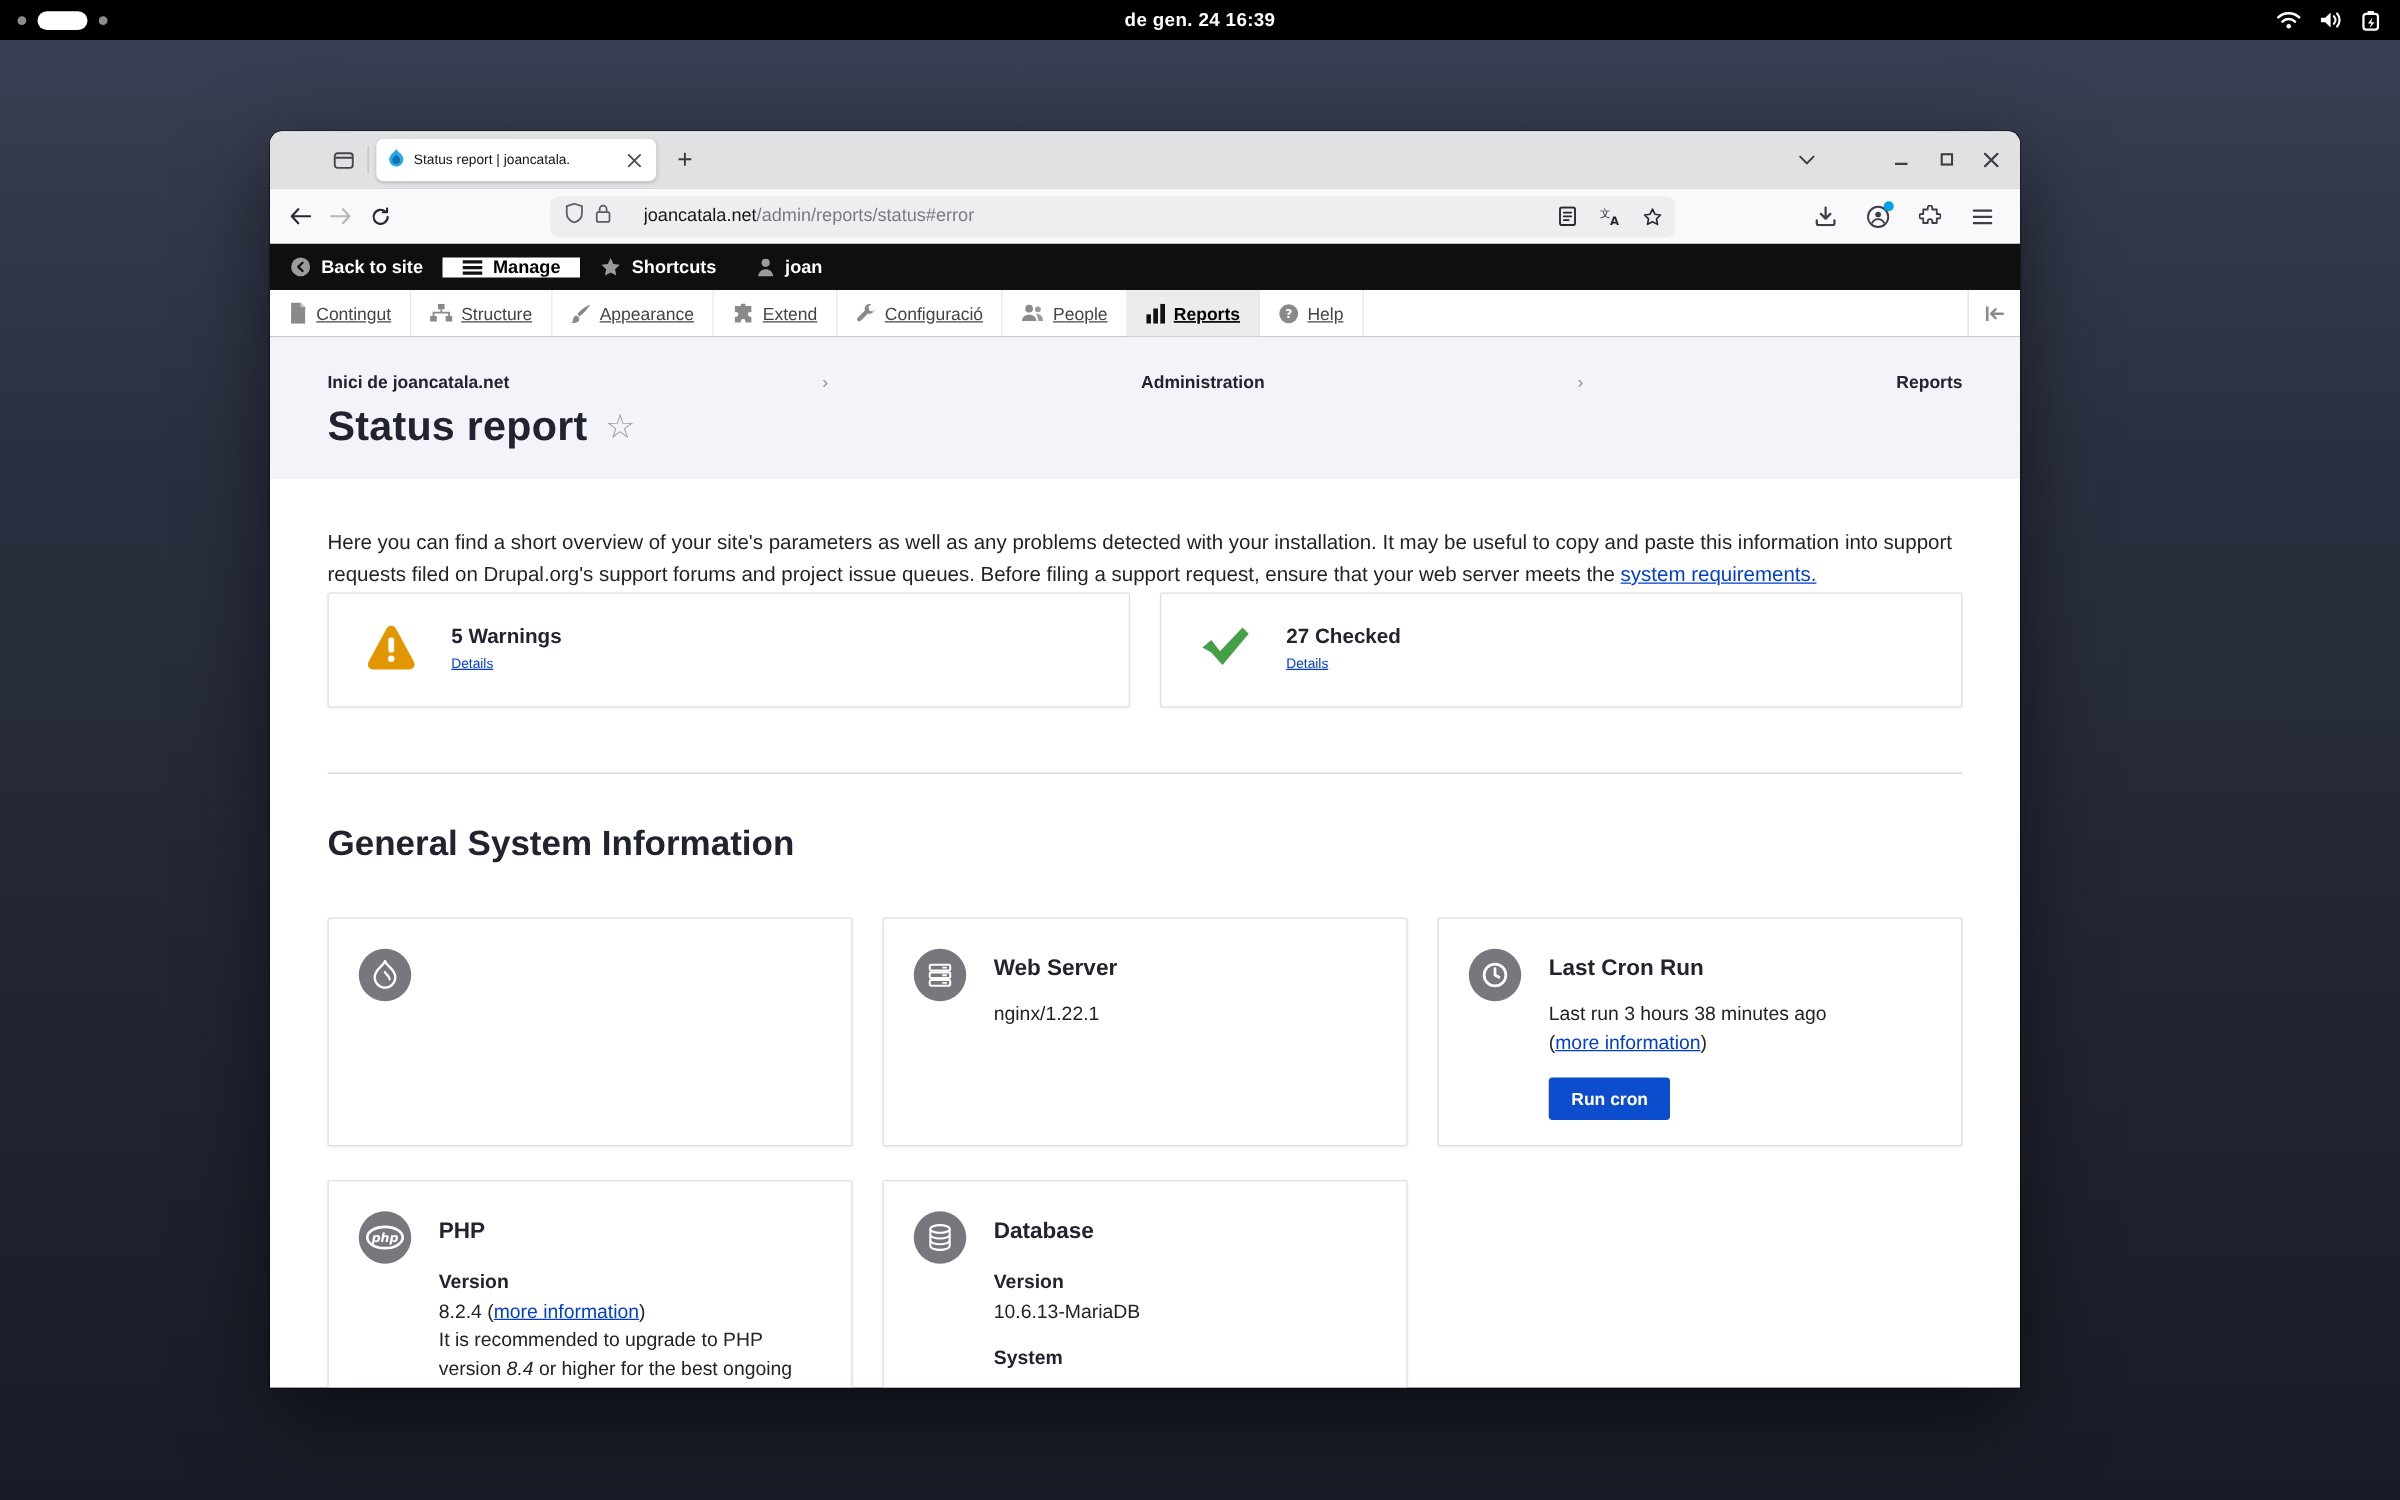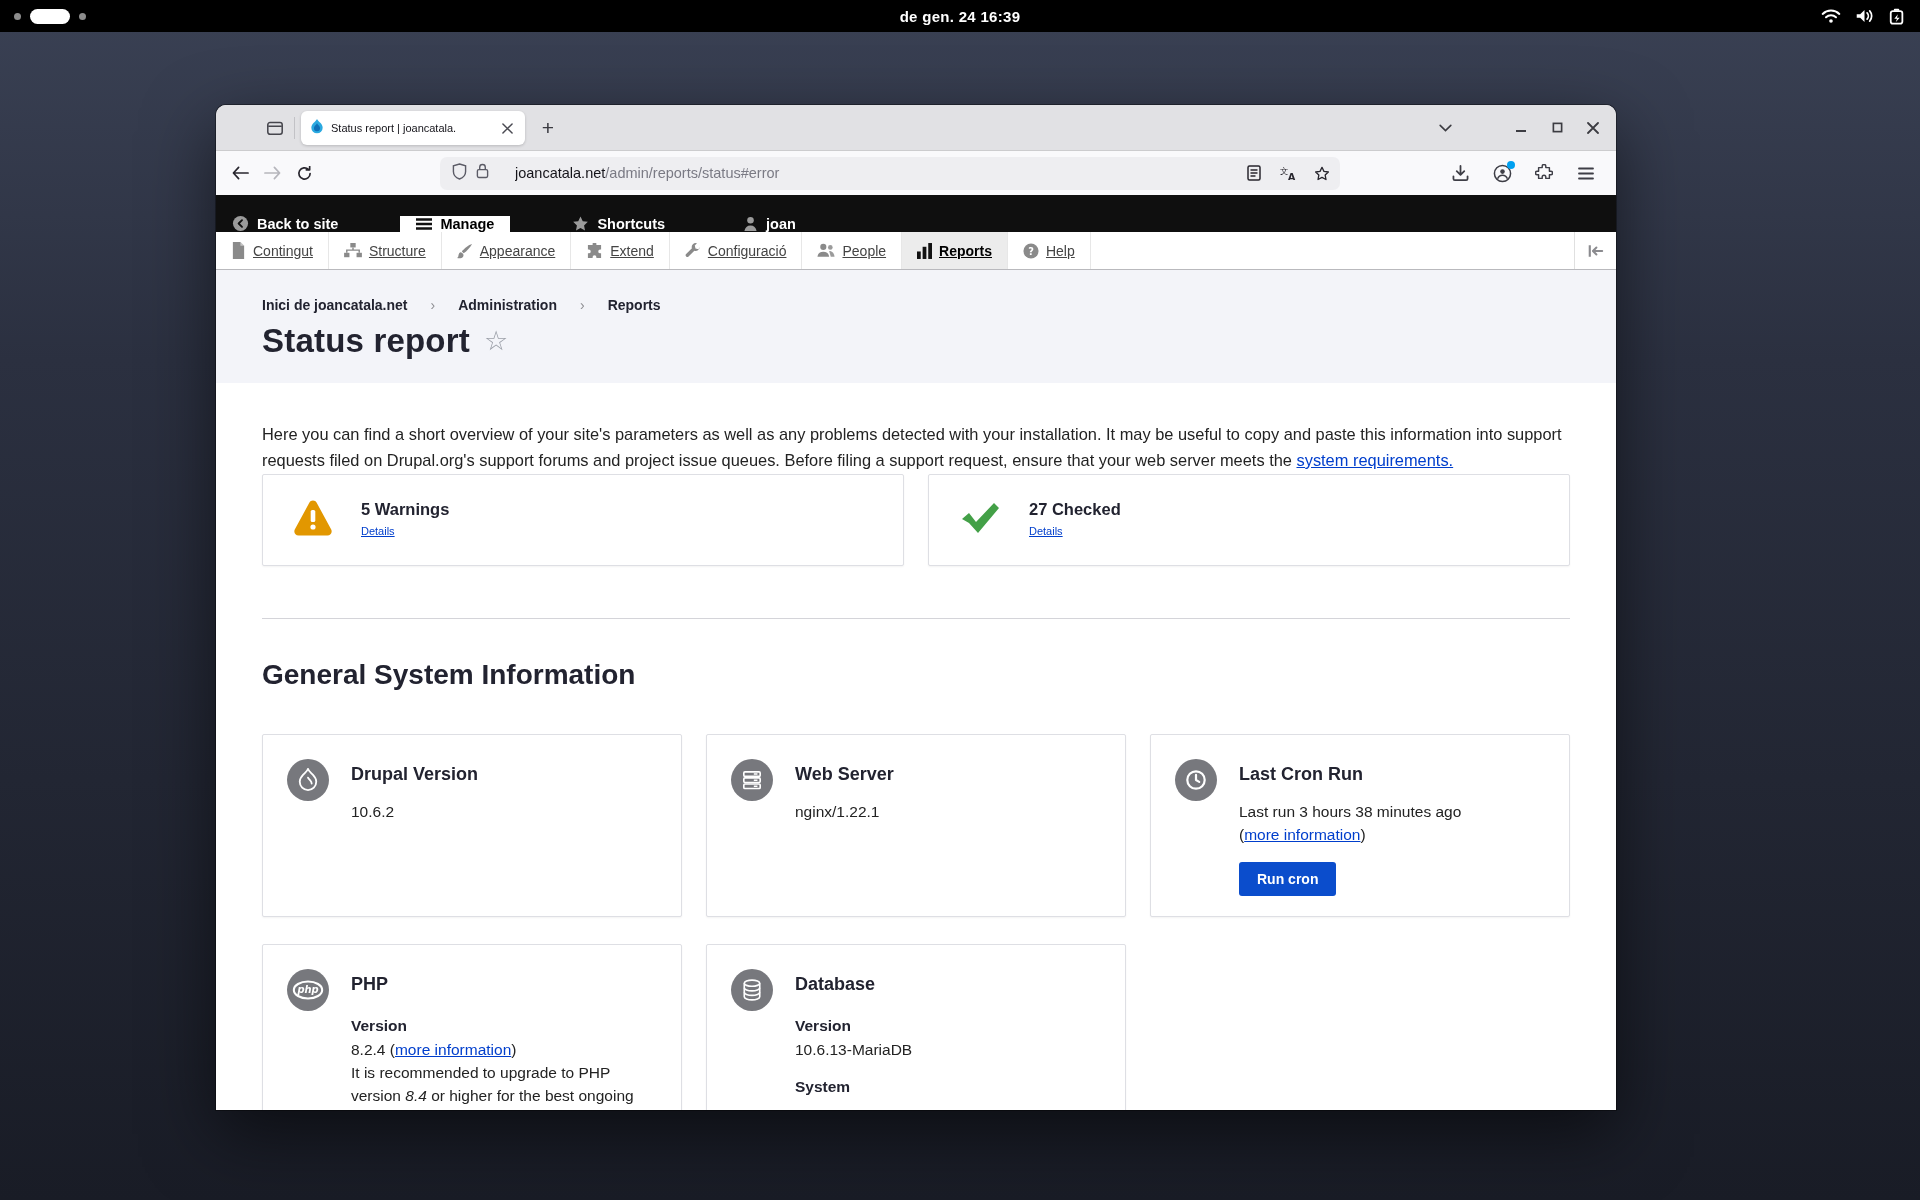--- a/index.html
+++ b/index.html
@@ -50,39 +50,39 @@
   .url-domain { color:#15141a; }
   .url-path { color:#7a7a84; }
   .url-actions { display:flex; align-items:center; gap:6px; }
   .url-actions .nav-btn { width:28px; height:28px; }
   .toolbar-right { display:flex; align-items:center; gap:10px; margin-left:auto; margin-right:6px; }
   .toolbar-right .nav-btn { color:#3e3e46; position:relative; }
   .dl-icon { color:#2b6fe0; }
   .acct-dot { position:absolute; top:4px; right:3px; width:8px; height:8px; border-radius:50%; background:#00a0f0; }
 
   
-  .adminbar { height:37px; background:#0f0f0f; display:flex; align-items:flex-end; color:#fff; flex:none;gap:46px; }
+  .adminbar { height:37px; background:#0f0f0f; display:flex; align-items:center; color:#fff; flex:none; }
   .abar-item { display:flex; align-items:center; gap:8px; padding:0 16px; font-size:14.5px; font-weight:700; }
   .abar-item.manage { background:#fff; color:#000; }
   .abar-icon { color:#9b9b9b; display:flex; }
 
   
   .menubar { height:38px; background:#fff; border-bottom:1px solid #b9b9bd; display:flex; align-items:stretch; flex:none; }
   .menu-item { display:flex; align-items:center; gap:7px; padding:0 15px; font-size:14px; color:#444;
     border-right:1px solid #e7e7e7;text-decoration:underline; }
   .menu-item .mi-icon { color:#8a8a8a; display:flex; }
   .menu-item.active { background:#ececec; color:#000; font-weight:700; }
   .menu-item.active .mi-label { text-decoration:underline; }
   .menu-item.active .mi-icon { color:#111; }
   .menu-collapse { margin-left:auto; border-left:1px solid #e0e0e0; width:42px; display:flex; align-items:center; justify-content:center; color:#8b8b8f; }
 
   
   .content { flex:1; background:#fff; overflow:hidden; }
   .page-header { height:113px; background:#f3f4f9; padding:27px 46px 0; }
-  .breadcrumb { display:flex; align-items:center; gap:23px; font-size:14px; font-weight:700; color:#222330; }
+  .breadcrumb { display:flex; align-items:center; gap:23px; font-size:14px; font-weight:700; color:#222330;justify-content:space-between; }
   .crumb-sep { color:#8e8e93; font-weight:400; font-size:14px; }
   .page-title-row { display:flex; align-items:center; gap:14px; margin-top:9px; }
   .page-title { font-size:33px; font-weight:700; color:#222330; letter-spacing:.2px; }
   .fav-star { color:#9b9fa8; font-size:27px; line-height:1; }
 
   .main { padding:0 46px; }
   .intro { margin-top:39px; max-width:1312px; font-size:16.4px; line-height:1.58; color:#232323; }
   a.link { color:#003ecc; text-decoration:underline; cursor:pointer; }
 
   .summary-row { display:grid; grid-template-columns:1fr 1fr; gap:24px; }
@@ -445,24 +445,20 @@
 
       <div class="card-grid">
 
         <div class="info-card">
           <span class="icon-circle">
             <svg width="22" height="24" viewBox="0 0 24 26">
                 <path d="M12 1c1 2.6 3.4 4.3 5.2 6.2 2.1 2.2 3.8 4.7 3.8 7.8A9 9 0 0 1 12 24a9 9 0 0 1-9-9c0-3.1 1.7-5.6 3.8-7.8C8.6 5.3 11 3.6 12 1z" fill="none" stroke="#fff" stroke-width="2"></path>
                 <path d="M12 10.5c.5 1.2 1.6 2 2.4 2.9.9 1 1.6 2.1 1.6 3.4" fill="none" stroke="#fff" stroke-width="2" stroke-linecap="round"></path>
               </svg>
           </span>
-          <div class="card-body">
-            <div class="card-title">Drupal Version</div>
-            <div>10.6.2</div>
-          </div>
         </div>
 
         <div class="info-card">
           <span class="icon-circle">
             <svg width="20" height="20" viewBox="0 0 22 22">
                 <rect x="2" y="2" width="18" height="5" rx="1.2" fill="none" stroke="#fff" stroke-width="1.8"></rect>
                 <rect x="2" y="8.7" width="18" height="5" rx="1.2" fill="none" stroke="#fff" stroke-width="1.8"></rect>
                 <rect x="2" y="15.4" width="18" height="5" rx="1.2" fill="none" stroke="#fff" stroke-width="1.8"></rect>
                 <path d="M13 4.5h4M13 11.2h4M13 17.9h4" stroke="#fff" stroke-width="1.6"></path>
               </svg>

